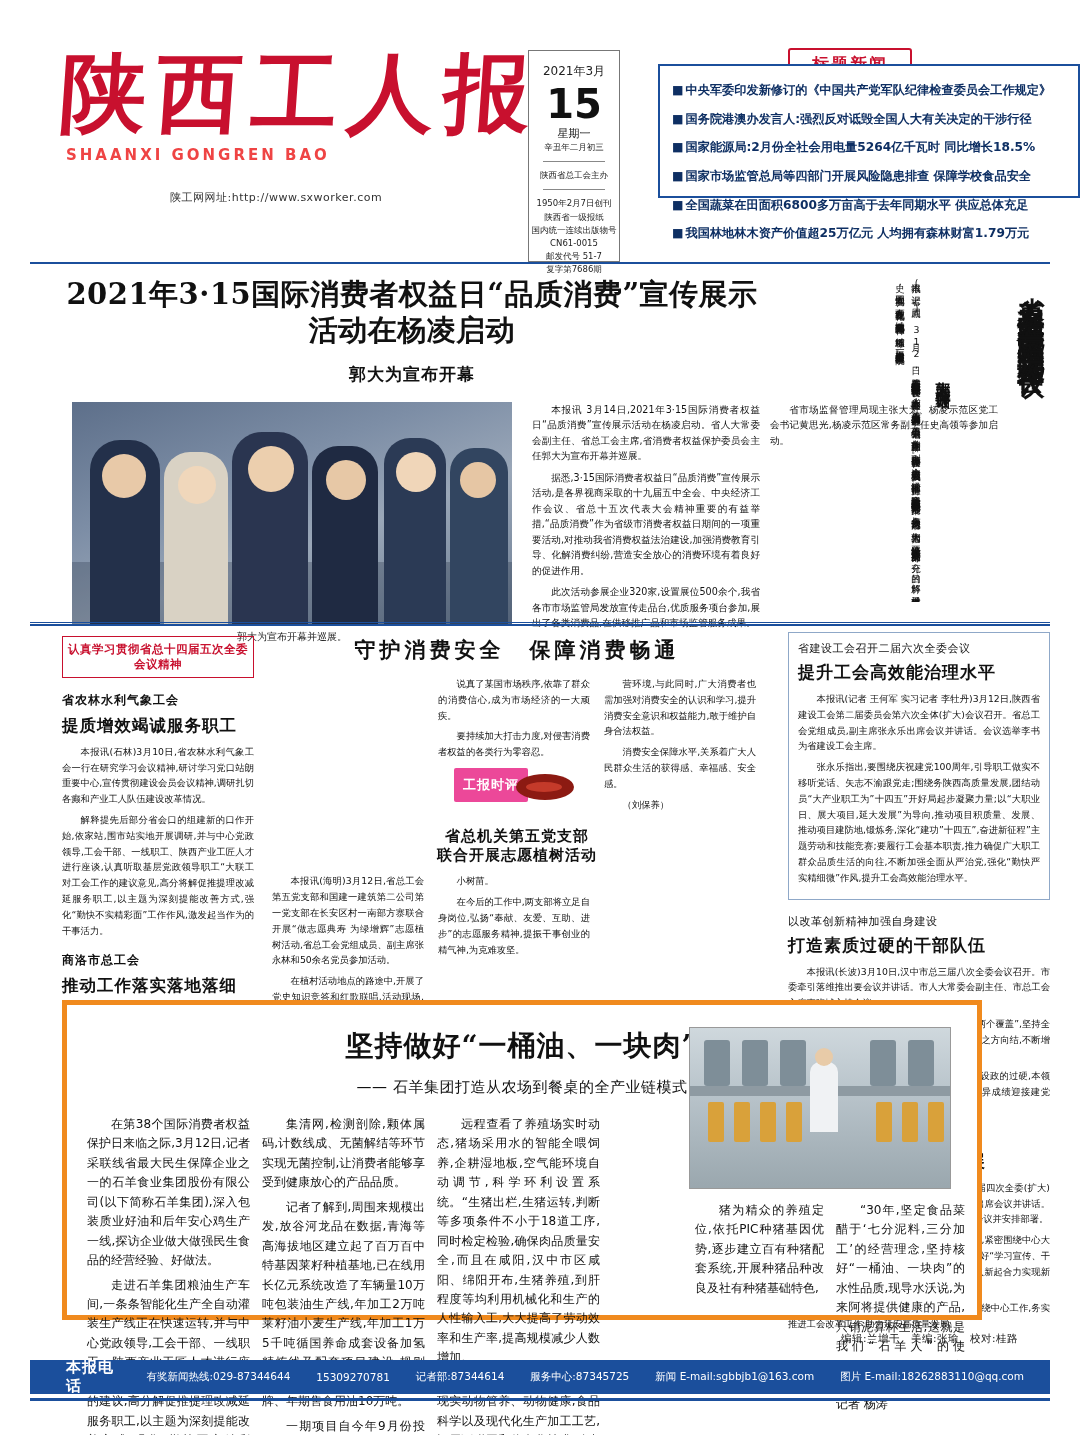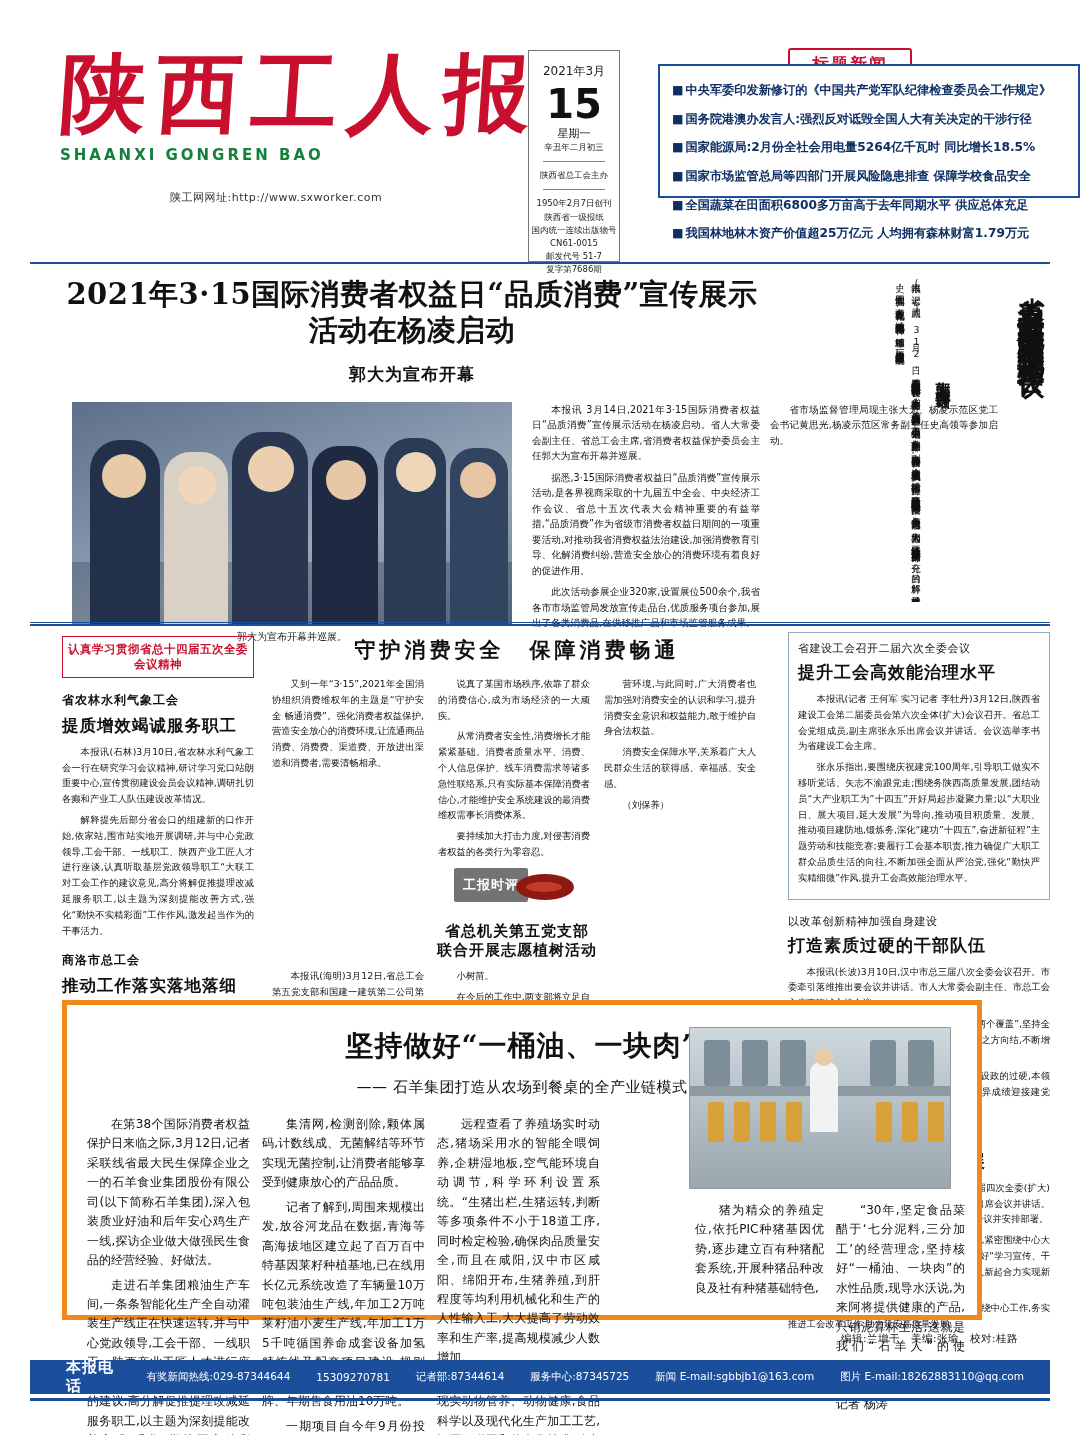--- a/index.html
+++ b/index.html
@@ -17,22 +17,22 @@
   .masthead{position:absolute;left:30px;top:18px;width:1020px;height:230px;}
   .logo-zone{position:absolute;left:30px;top:30px;width:450px;}
   .logo-title{
     font-family:"DejaVu Serif","Liberation Serif",serif;
     font-size:86px;font-weight:bold;color:#c8102e;
     letter-spacing:10px;line-height:1.05;
     white-space:nowrap;
     transform:skewX(-4deg);
   }
   .logo-pinyin{
-    margin-top:8px;
-    font-size:15px;letter-spacing:3px;color:#15803d;font-weight:bold;
+    margin-top:8px;margin-left:6px;
+    font-size:15px;letter-spacing:3px;color:#ef4444;font-weight:bold;
   }
   .logo-url{
     margin-top:26px;margin-left:110px;
     font-size:11px;color:#333;letter-spacing:.5px;
   }
 
   .datebox{
     position:absolute;left:498px;top:32px;width:92px;height:212px;
     border:1px solid #777;text-align:center;padding-top:6px;box-sizing:border-box;
   }
@@ -143,21 +143,21 @@
     text-align:center;font-family:"DejaVu Serif","Liberation Serif",serif;
     font-size:21px;font-weight:bold;letter-spacing:4px;
   }
   .cc-cols{margin-top:12px;display:flex;gap:14px;}
   .cc-c{width:152px;font-size:9.3px;line-height:1.7;text-align:justify;}
   .cc-c p{margin:0 0 5px;text-indent:2em;}
   .stamp{
     margin:8px auto 4px;width:120px;height:40px;position:relative;
   }
   .stamp .sbox{
-    position:absolute;left:0;top:0;width:74px;height:34px;background:#737373;color:#fff;
+    position:absolute;left:0;top:0;width:74px;height:34px;background:#ec4899;color:#fff;
     font-size:13px;font-weight:bold;text-align:center;line-height:34px;letter-spacing:1px;
     border-radius:2px;
   }
   .stamp .ink{
     position:absolute;left:62px;top:6px;width:58px;height:26px;border-radius:50%;
     background:#8c1a12;
   }
   .stamp .ink:after{
     content:"";position:absolute;left:10px;top:8px;width:36px;height:10px;border-radius:50%;background:#c43a2a;
   }
@@ -320,25 +320,23 @@
         <p>本报讯(杨考参)近日,商洛市总工会召开会体干部职工会,组织第十二次集体学习,学习传达省总全委会议精神。</p>
         <p>会议强调,要以此“五一”超越建党100年为重要时间节点,统筹开展好党史学习教育,认真展贯彻系列深层动点,以习近平新时代产业工人队伍思想建设工作,强化思想政治引领,着得职工和党员,提党走、听党话、跟党团的执政基础。要对标对表,分解每一项工作任务,确实到领导和具体人员,推动工作落实落地落细。</p>
       </div>
     </div>
   </div>
 
   <div class="centercol">
     <div class="cc-title">守护消费安全　保障消费畅通</div>
     <div class="cc-cols">
       <div class="cc-c">
-        <p>又到一年“3·15”,2021年全国消协组织消费维权年的主题是“守护安全 畅通消费”。强化消费者权益保护,营造安全放心的消费环境,让流通商品消费、消费费、渠道费、开放进出渠道和消费者,需要清畅相承。</p>
       </div>
       <div class="cc-c">
         <p>说真了某国市场秩序,依靠了群众的消费信心,成为市场经济的一大顽疾。</p>
-        <p>从常消费者安全性,消费增长才能紧紧基础。消费者质量水平、消费、个人信息保护、线车消费需求等诸多急性联络系,只有实际基本保障消费者信心,才能维护安全系统建设的最消费维权需事长消费体系。</p>
         <p>要持续加大打击力度,对侵害消费者权益的各类行为零容忍。</p>
         <div class="stamp">
           <div class="sbox">工报时评</div>
           <div class="ink"></div>
         </div>
       </div>
       <div class="cc-c">
         <p>营环境,与此同时,广大消费者也需加强对消费安全的认识和学习,提升消费安全意识和权益能力,敢于维护自身合法权益。</p>
         <p>消费安全保障水平,关系着广大人民群众生活的获得感、幸福感、安全感。</p>
         <p>（刘保养）</p>

